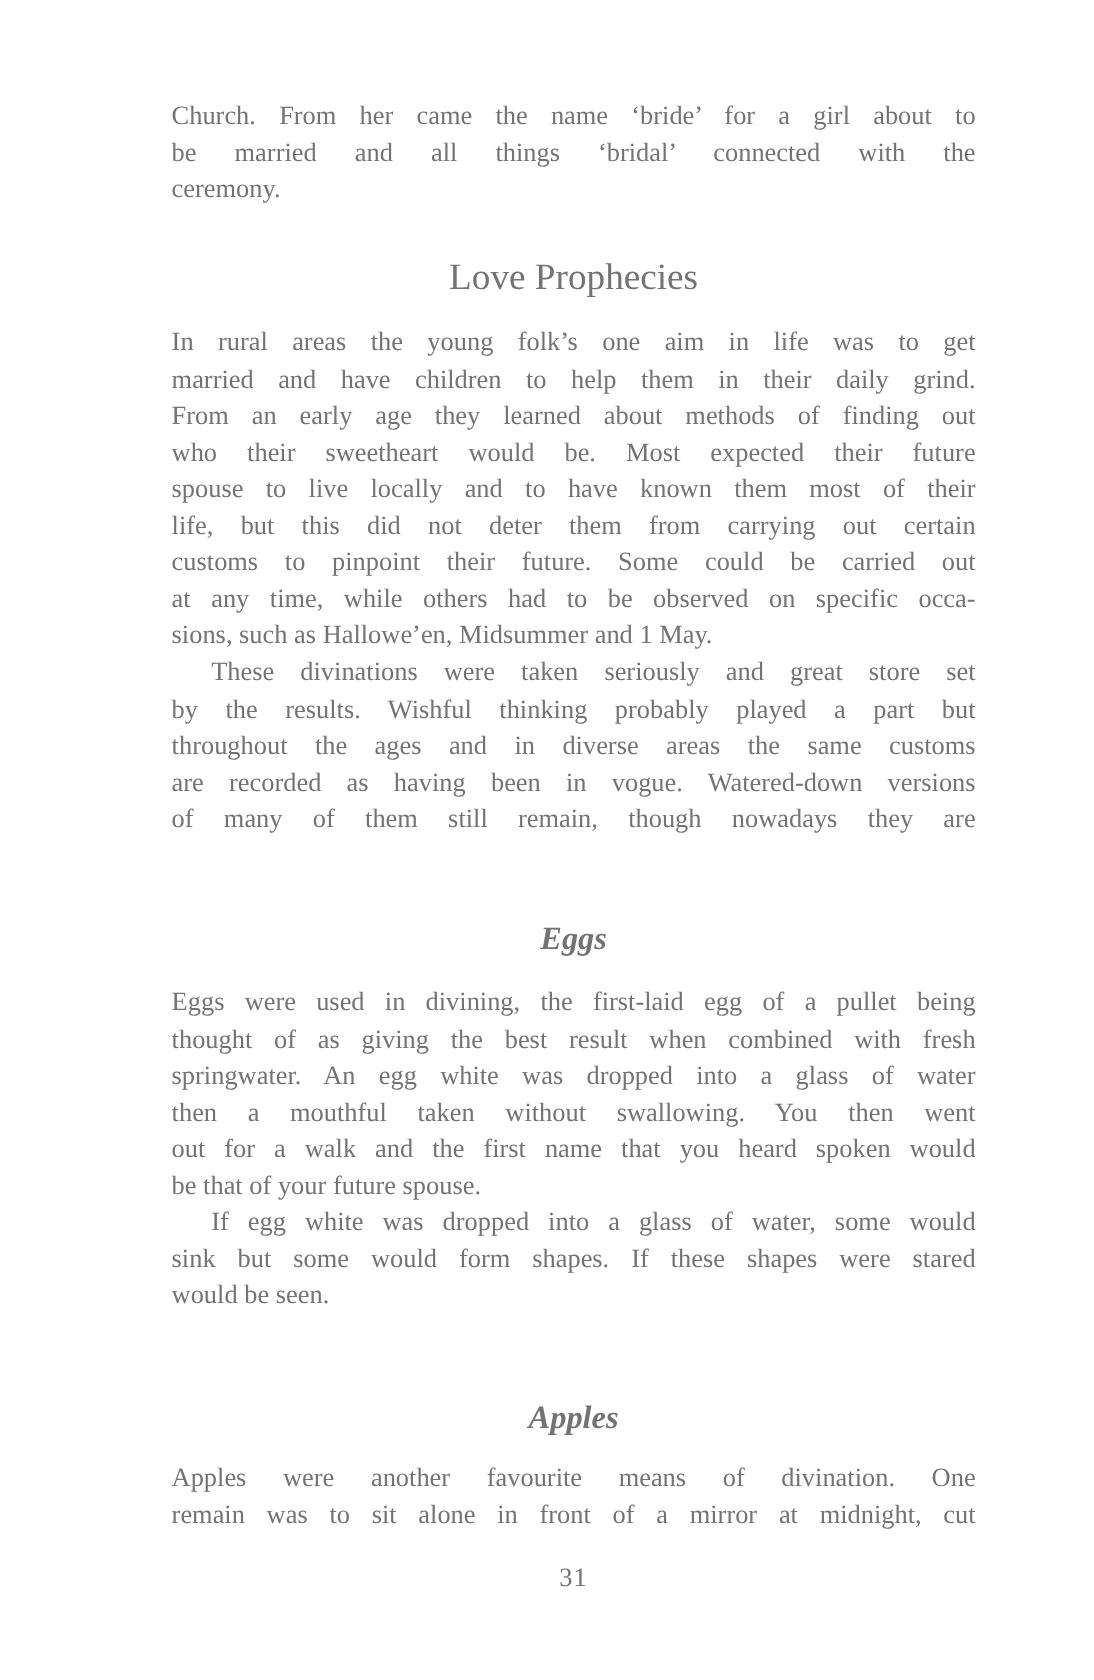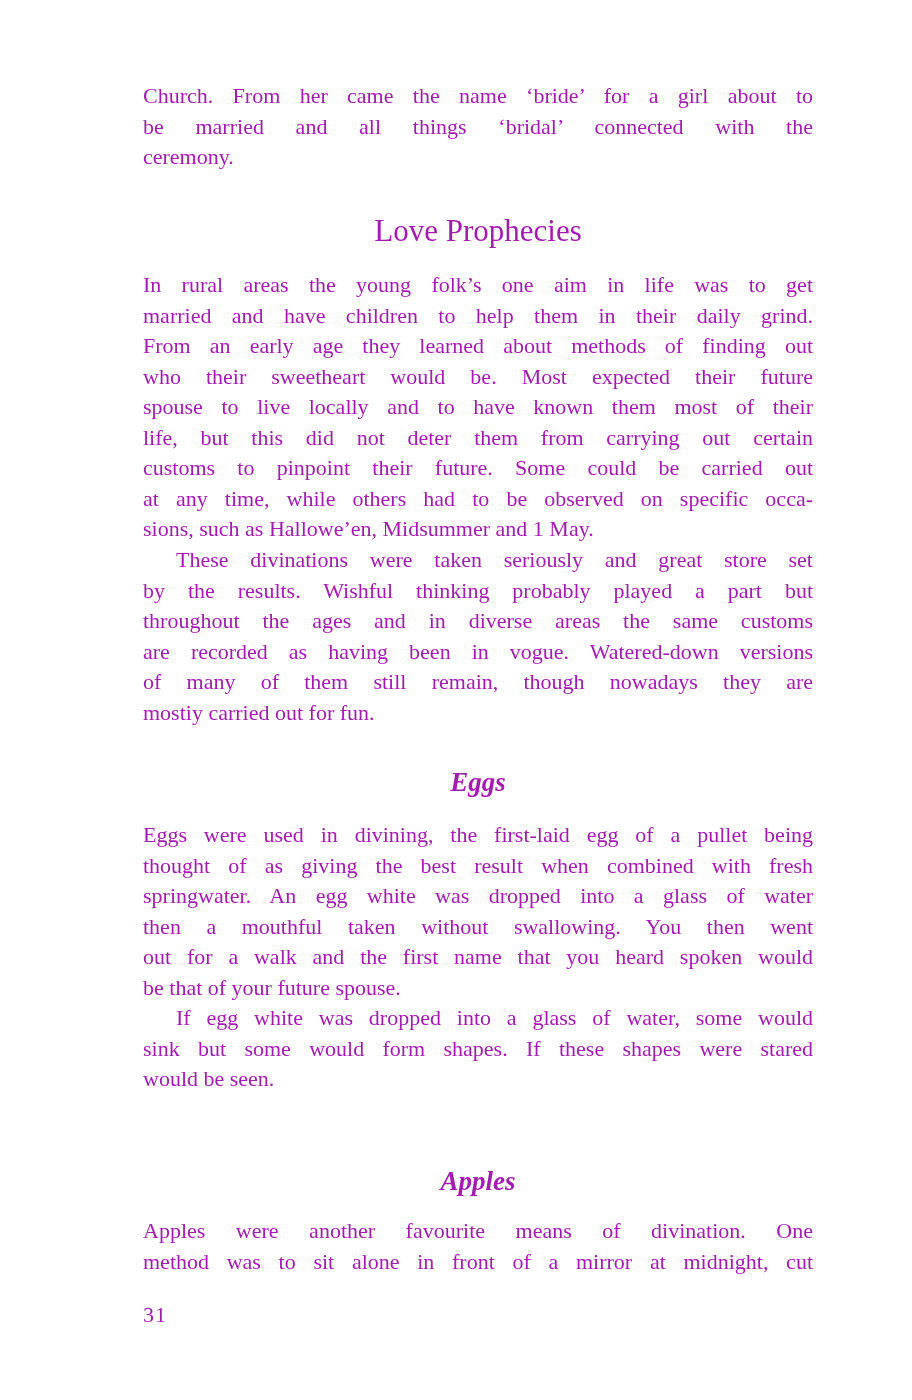--- a/index.html
+++ b/index.html
@@ -7,21 +7,21 @@
     padding: 0;
     background: #ffffff;
   }
   .page {
     position: relative;
     width: 912px;
     height: 1400px;
     background: #ffffff;
     overflow: hidden;
     font-family: "Liberation Serif", "DejaVu Serif", serif;
-    color: #a21caf;
+    color: #737373;
   }
   .text-block {
     position: absolute;
     left: 143px;
     top: 0;
     width: 670px;
     height: 100%;
   }
   .block {
     position: absolute;
@@ -56,20 +56,21 @@
     font-size: 27px;
     line-height: 36px;
   }
   .page-number {
     position: absolute;
     left: 143px;
     top: 1300px;
     width: 670px;
     font-size: 22px;
     line-height: 30px;
+    text-align: center;
     letter-spacing: 1px;
   }
 </style>
 </head>
 <body>
 
 <div class="page">
   <div class="text-block" id="text-block">
       <div class="block para" style="top: 81px;">
         <div class="line">Church. From her came the name ‘bride’ for a girl about to</div>
@@ -87,36 +88,35 @@
         <div class="line">customs to pinpoint their future. Some could be carried out</div>
         <div class="line">at any time, while others had to be observed on specific occa-</div>
         <div class="line para-last">sions, such as Hallowe’en, Midsummer and 1 May.</div>
       </div>
       <div class="block para" style="top: 545px;">
         <div class="line indent-first">These divinations were taken seriously and great store set</div>
         <div class="line">by the results. Wishful thinking probably played a part but</div>
         <div class="line">throughout the ages and in diverse areas the same customs</div>
         <div class="line">are recorded as having been in vogue. Watered-down versions</div>
         <div class="line">of many of them still remain, though nowadays they are</div>
-        <div class="line para-last">mostiy carried out for fun.</div>
       </div>
       <div class="block heading italic" style="top: 764px;">Eggs</div>
       <div class="block para" style="top: 820px;">
         <div class="line">Eggs were used in divining, the first-laid egg of a pullet being</div>
         <div class="line">thought of as giving the best result when combined with fresh</div>
         <div class="line">springwater. An egg white was dropped into a glass of water</div>
         <div class="line">then a mouthful taken without swallowing. You then went</div>
         <div class="line">out for a walk and the first name that you heard spoken would</div>
         <div class="line para-last">be that of your future spouse.</div>
       </div>
       <div class="block para" style="top: 1003px;">
         <div class="line indent-first">If egg white was dropped into a glass of water, some would</div>
         <div class="line">sink but some would form shapes. If these shapes were stared</div>
         <div class="line para-last">would be seen.</div>
       </div>
       <div class="block heading italic" style="top: 1163px;">Apples</div>
       <div class="block para" style="top: 1216px;">
         <div class="line">Apples were another favourite means of divination. One</div>
-        <div class="line">method was to sit alone in front of a mirror at midnight, cut</div>
+        <div class="line">remain was to sit alone in front of a mirror at midnight, cut</div>
       </div>
     </div>
   <div class="page-number">31</div>
 </div>
 
 </body></html>

